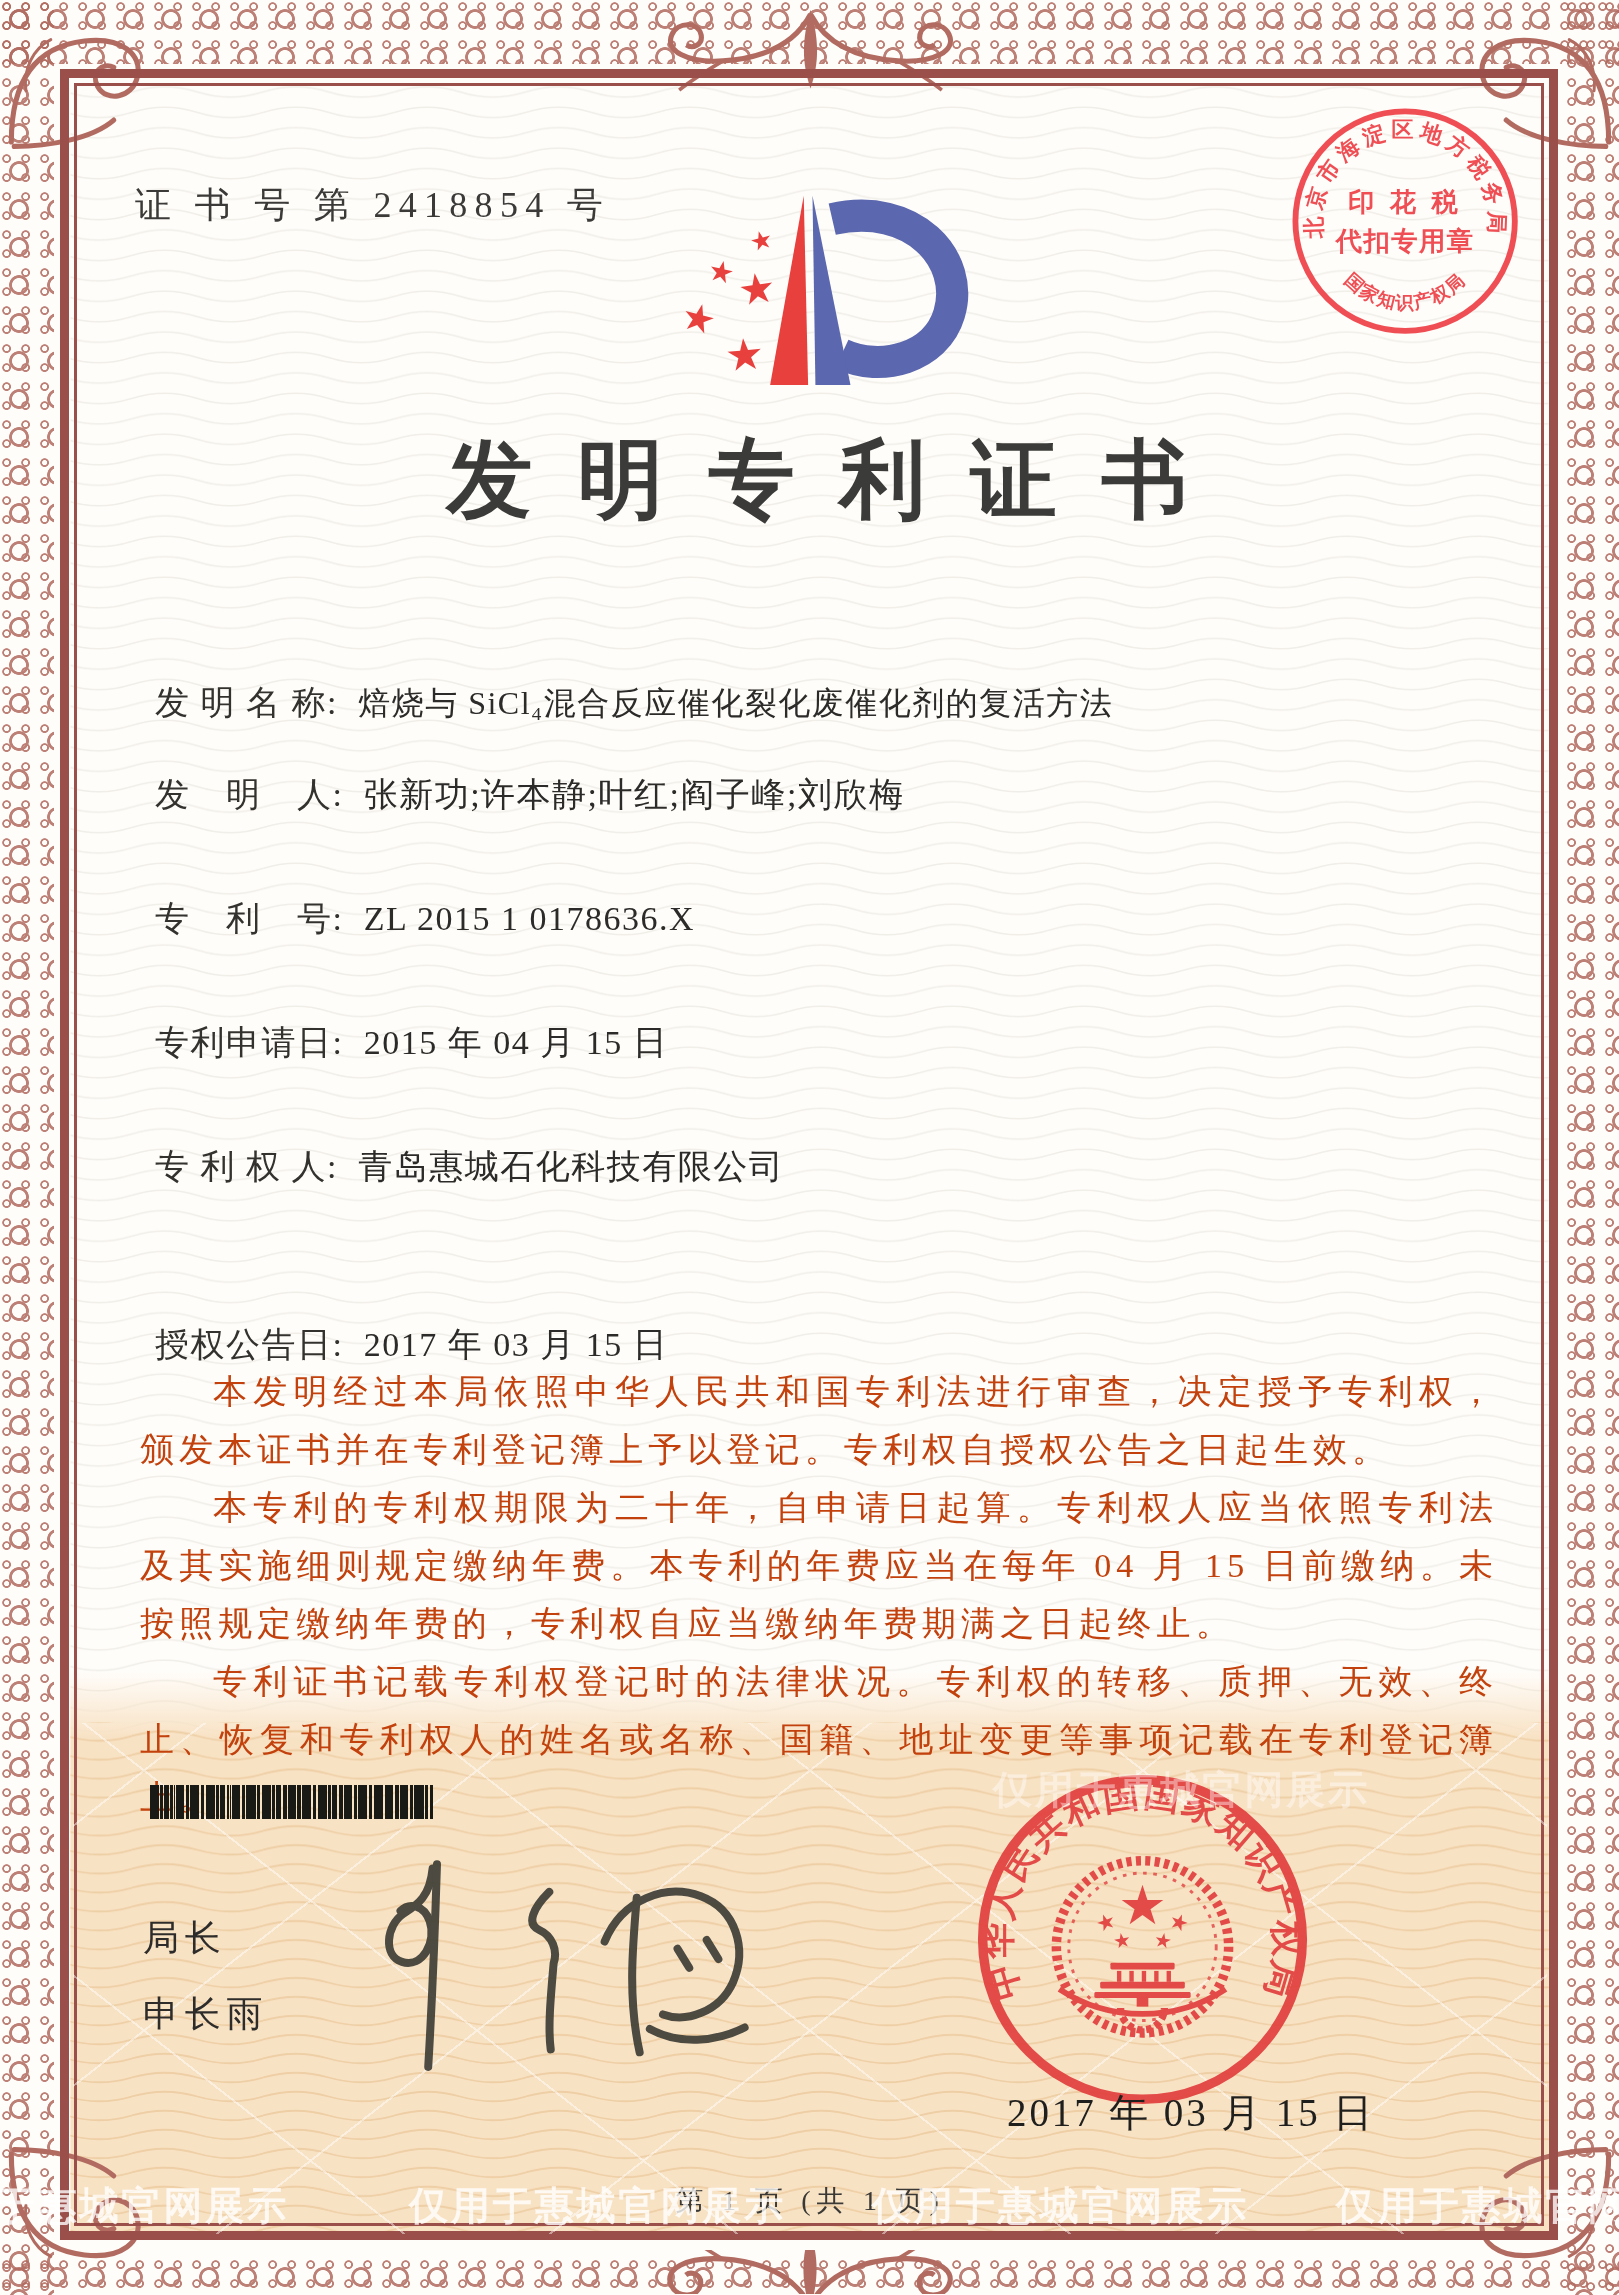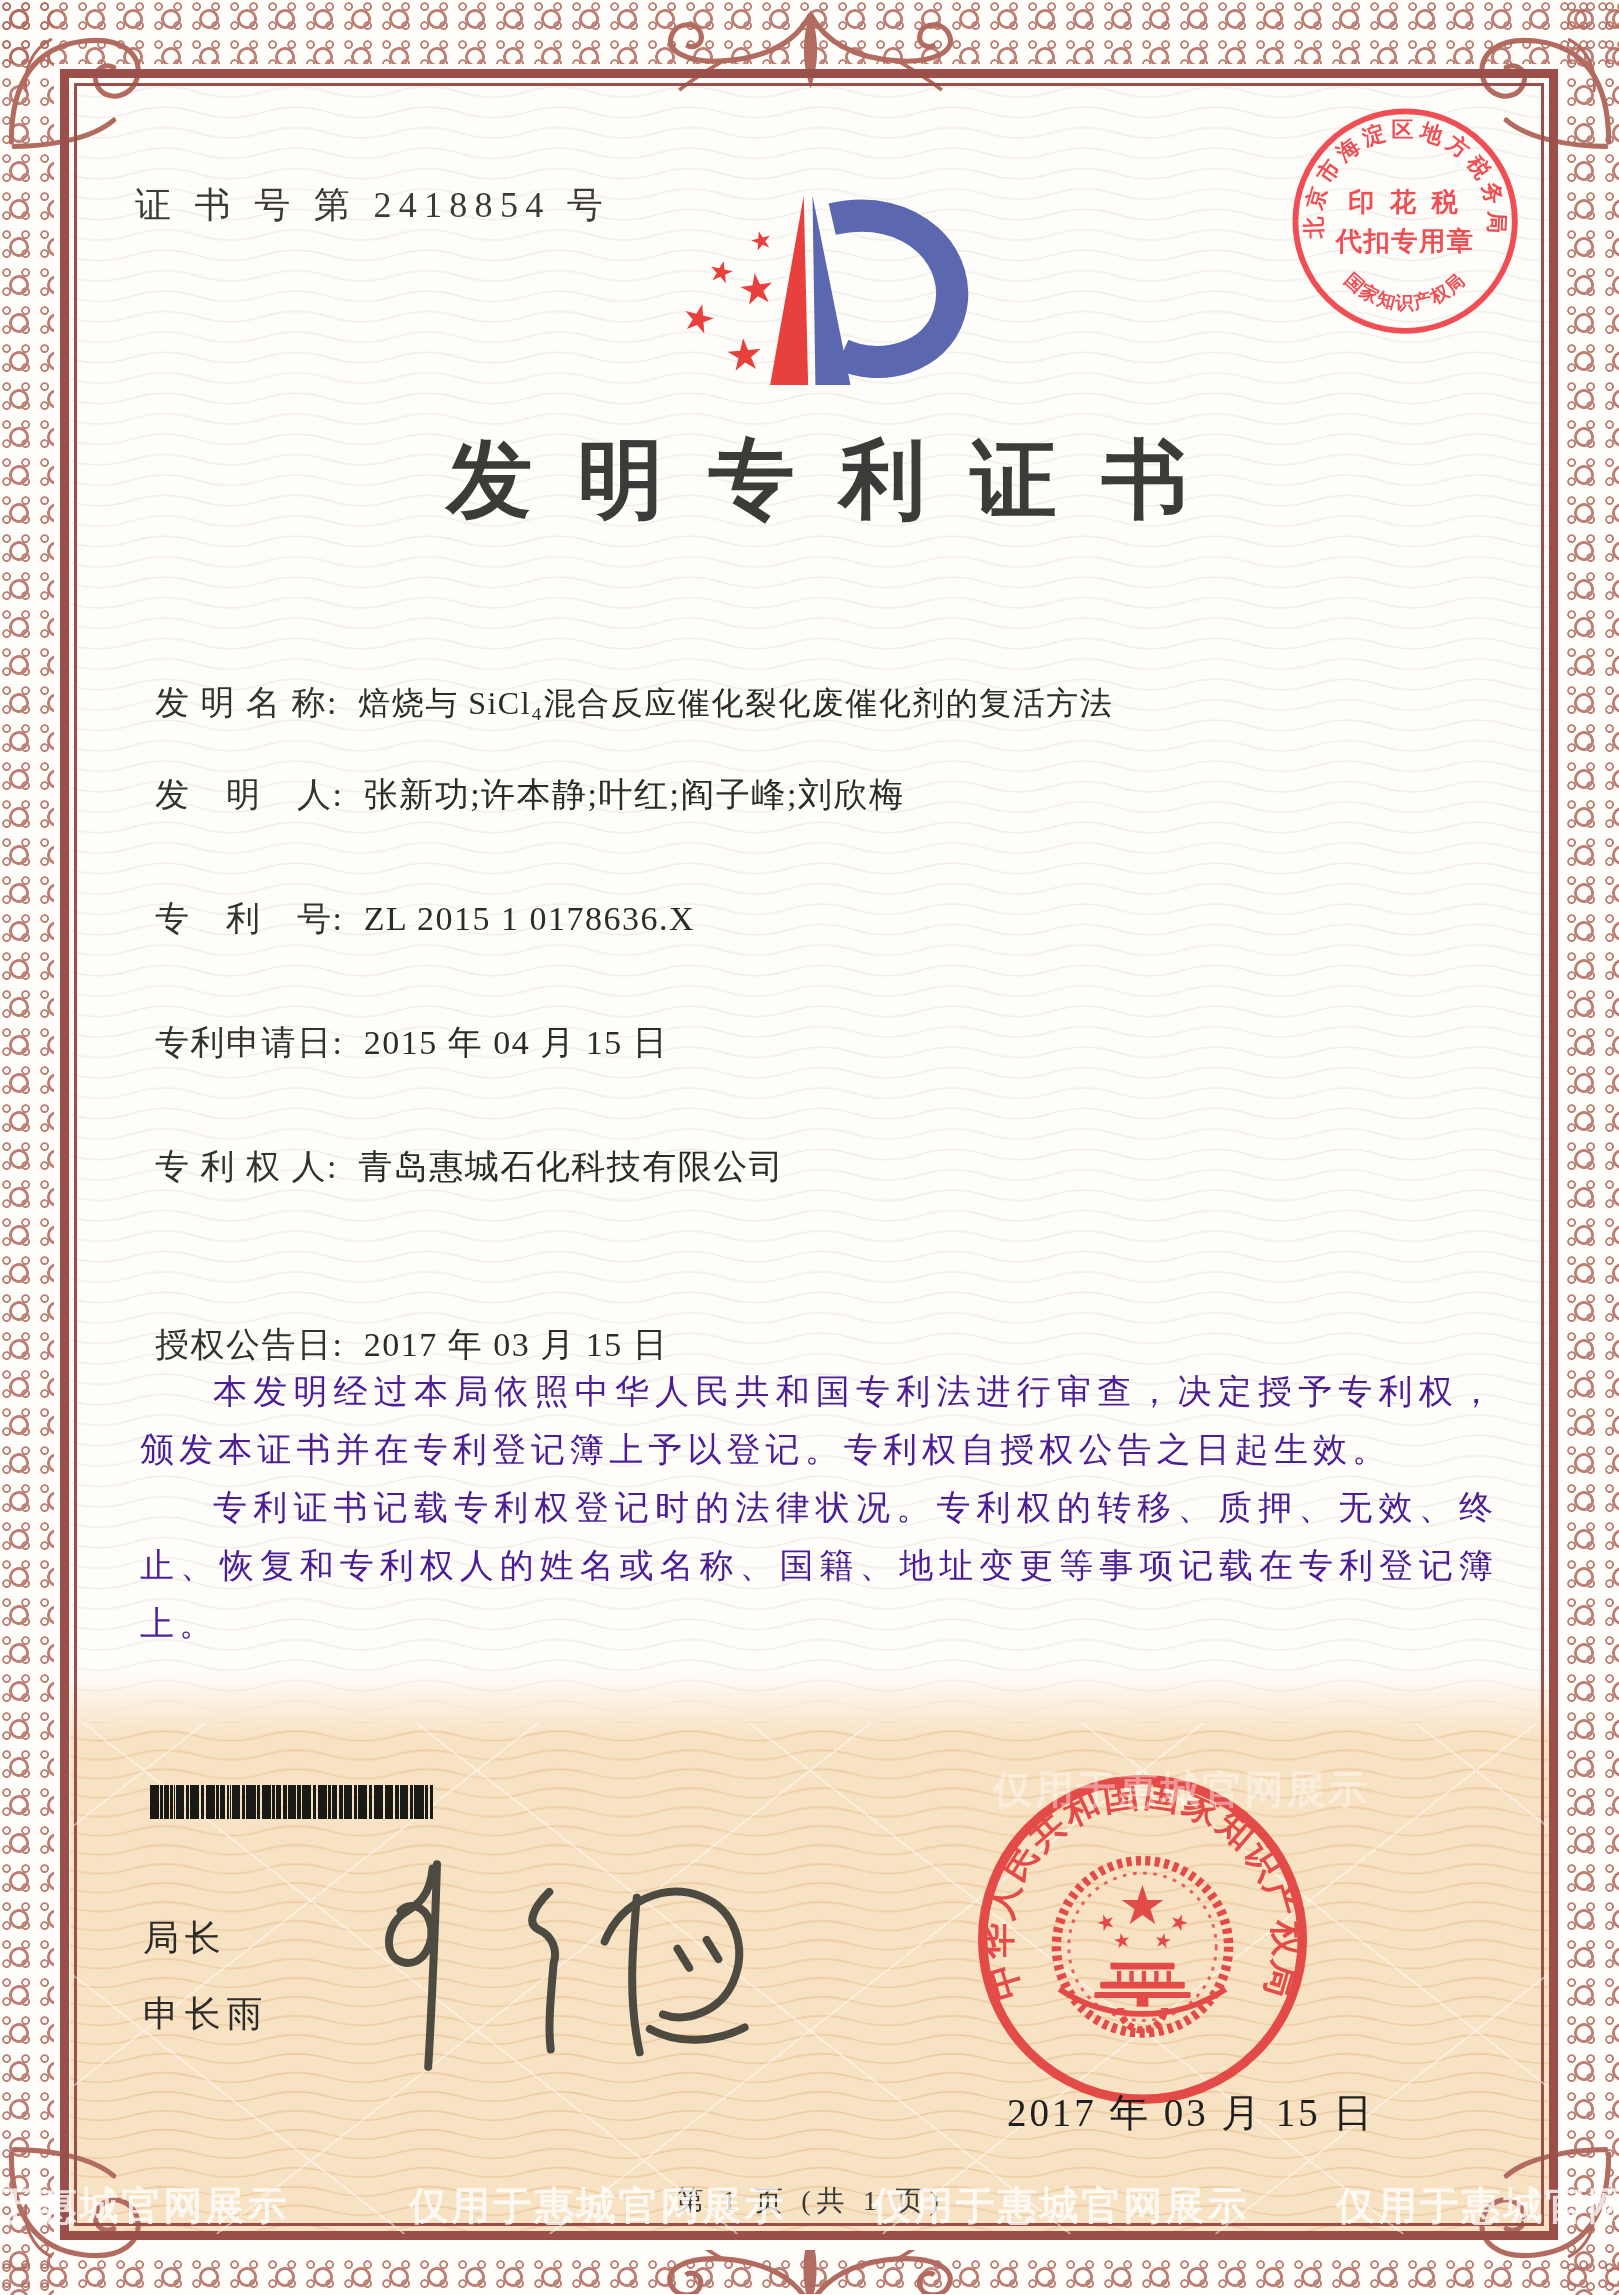--- a/index.html
+++ b/index.html
@@ -48,21 +48,21 @@
   .logo-svg{position:absolute;left:624px;top:168px;}
   .title{position:absolute;left:0;top:422px;width:1620px;text-align:center;
     font-size:86px;font-weight:bold;letter-spacing:45px;padding-left:59px;box-sizing:border-box;color:#3b3b39;}
   .stamp-svg{position:absolute;left:1283px;top:99px;}
   .field{position:absolute;left:155px;font-size:34px;letter-spacing:1.5px;color:#33322f;white-space:nowrap;}
   .field .lab{display:inline-block;}
   .field .val{display:inline-block;margin-left:10.2px;color:#2c2b29;}
   .f0{top:648px;margin-top:32px;} .f1{top:772px;} .f2{top:896px;} .f3{top:1020px;} .f4{top:1144px;} .f5{top:1322px;}
   .f0 .val{font-size:32px;}
   .body-text{position:absolute;left:140px;top:1363px;width:1358px;
-    font-size:34px;line-height:58px;letter-spacing:5.1px;text-align:justify;color:#4c1d95;}
+    font-size:34px;line-height:58px;letter-spacing:5.1px;text-align:justify;color:#c2410c;}
   .body-text p{margin:0;text-indent:73px;}
   .barcode{position:absolute;left:150px;top:1785px;width:283px;height:34px;
     background-image:
       repeating-linear-gradient(90deg,#191915 0 2.9px,rgba(0,0,0,0) 2.9px 5.1px),
       repeating-linear-gradient(90deg,#191915 0 1.5px,rgba(0,0,0,0) 1.5px 8px),
       repeating-linear-gradient(90deg,#191915 0 5.1px,rgba(0,0,0,0) 5.1px 14px),
       repeating-linear-gradient(90deg,#191915 0 1.5px,rgba(0,0,0,0) 1.5px 21px);
   }
   .chief{position:absolute;left:143px;top:1914px;font-size:36px;letter-spacing:5.8px;color:#2d2c2a;}
   .chief-name{position:absolute;left:143px;top:1990px;font-size:36px;letter-spacing:5.8px;color:#2d2c2a;}
@@ -203,20 +203,21 @@
       <span class="lab">专 利 权 人:</span>
       <span class="val">青岛惠城石化科技有限公司</span>
     </div>
     <div class="field f5">
       <span class="lab">授权公告日:</span>
       <span class="val">2017 年 03 月 15 日</span>
     </div>
 
     <div class="body-text">
       <p>本发明经过本局依照中华人民共和国专利法进行审查，决定授予专利权，颁发本证书并在专利登记簿上予以登记。专利权自授权公告之日起生效。</p>
+      <p>本专利的专利权期限为二十年，自申请日起算。专利权人应当依照专利法及其实施细则规定缴纳年费。本专利的年费应当在每年 04 月 15 日前缴纳。未按照规定缴纳年费的，专利权自应当缴纳年费期满之日起终止。</p>
       <p>专利证书记载专利权登记时的法律状况。专利权的转移、质押、无效、终止、恢复和专利权人的姓名或名称、国籍、地址变更等事项记载在专利登记簿上。</p>
     </div>
 
     <div class="barcode"></div>
 
     <div class="chief">局长</div>
     <div class="chief-name">申长雨</div>
 
     <svg class="sig-svg" width="467" height="226" viewBox="0 0 640 310">
       <g fill="none" stroke="#3f3e36" stroke-width="11" stroke-linecap="round" opacity="0.92">

